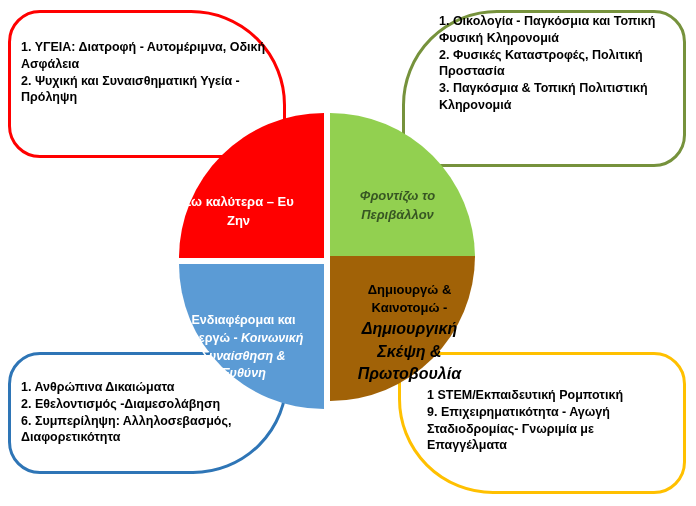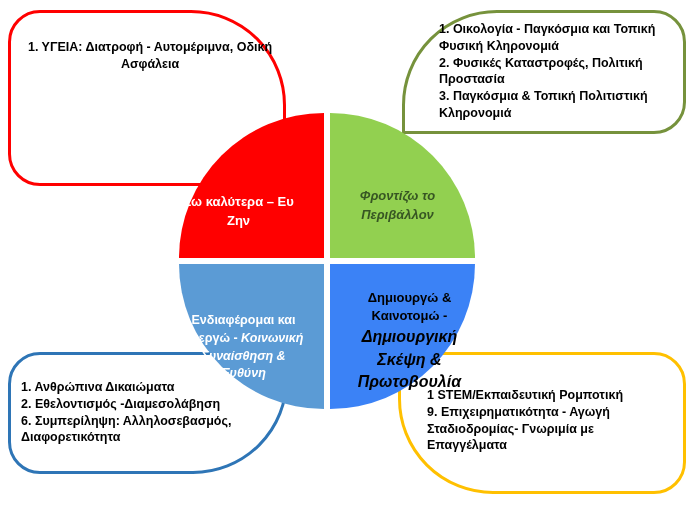--- a/index.html
+++ b/index.html
@@ -26,31 +26,30 @@
     border: 3px solid #000;
     z-index: 1;
   }
   .callout-item {
     font-size: 12.5px;
     font-weight: 700;
     line-height: 1.34;
     color: #000000;
   }
   .callout-red {
-    left: 8px; top: 10px; width: 278px; height: 176px;
+    left: 8px; top: 10px; width: 278px; height: 148px;
     border-color: #FF0000;
     border-radius: 32px 95px 0 32px;
     padding: 26px 4px 18px 10px;
-    text-align: center;
   }
   .callout-green {
-    left: 402px; top: 10px; width: 284px; height: 124px;
+    left: 402px; top: 10px; width: 284px; height: 157px;
     border-color: #76923C;
     border-radius: 95px 32px 32px 0;
-    padding: 8px 8px 6px 34px;
+    padding: 0 8px 6px 34px;
   }
   .callout-blue {
     left: 8px; top: 352px; width: 280px; height: 122px;
     border-color: #2E75B6;
     border-radius: 32px 0 95px 32px;
     padding: 24px 8px 6px 10px;
   }
   .callout-yellow {
     left: 398px; top: 352px; width: 288px; height: 142px;
     border-color: #FFC000;
@@ -89,37 +88,38 @@
   }
   .q-green .q-label { color: #375623; font-style: italic; }
   .q-blue {
     left: 179px; top: 264px;
     background: #5B9BD5;
     border-radius: 0 0 0 100%;
     padding: 0 16px 8px 0;
   }
   .q-blue .q-label { color: #ffffff; font-size: 12.5px; margin-top: 30px; }
   .q-yellow {
-    left: 330px; top: 264px;
-    background: #3b82f6;
+    left: 330px; top: 256px;
+    background: #a16207;
     border-radius: 0 0 100% 0;
     padding: 10px 0 0 14px;
   }
   .q-yellow .q-label { color: #000000; }
   .q-italic { font-style: italic; }
   .q-yellow .q-regular { display: block; }
   .q-yellow .q-italic { display: block; font-size: 16px; }
 </style>
 </head>
 <body>
 
 <div class="diagram">
 
   <div class="callout callout-red">
     <div class="callout-item">1. ΥΓΕΙΑ: Διατροφή - Αυτομέριμνα, Οδική Ασφάλεια</div>
+    <div class="callout-item">2. Ψυχική και Συναισθηματική Υγεία - Πρόληψη</div>
   </div>
 
   <div class="callout callout-green">
     <div class="callout-item">1. Οικολογία - Παγκόσμια και Τοπική Φυσική Κληρονομιά</div>
     <div class="callout-item">2. Φυσικές Καταστροφές, Πολιτική Προστασία</div>
     <div class="callout-item">3. Παγκόσμια &amp; Τοπική Πολιτιστική Κληρονομιά</div>
   </div>
 
   <div class="callout callout-blue">
     <div class="callout-item">1. Ανθρώπινα Δικαιώματα</div>

